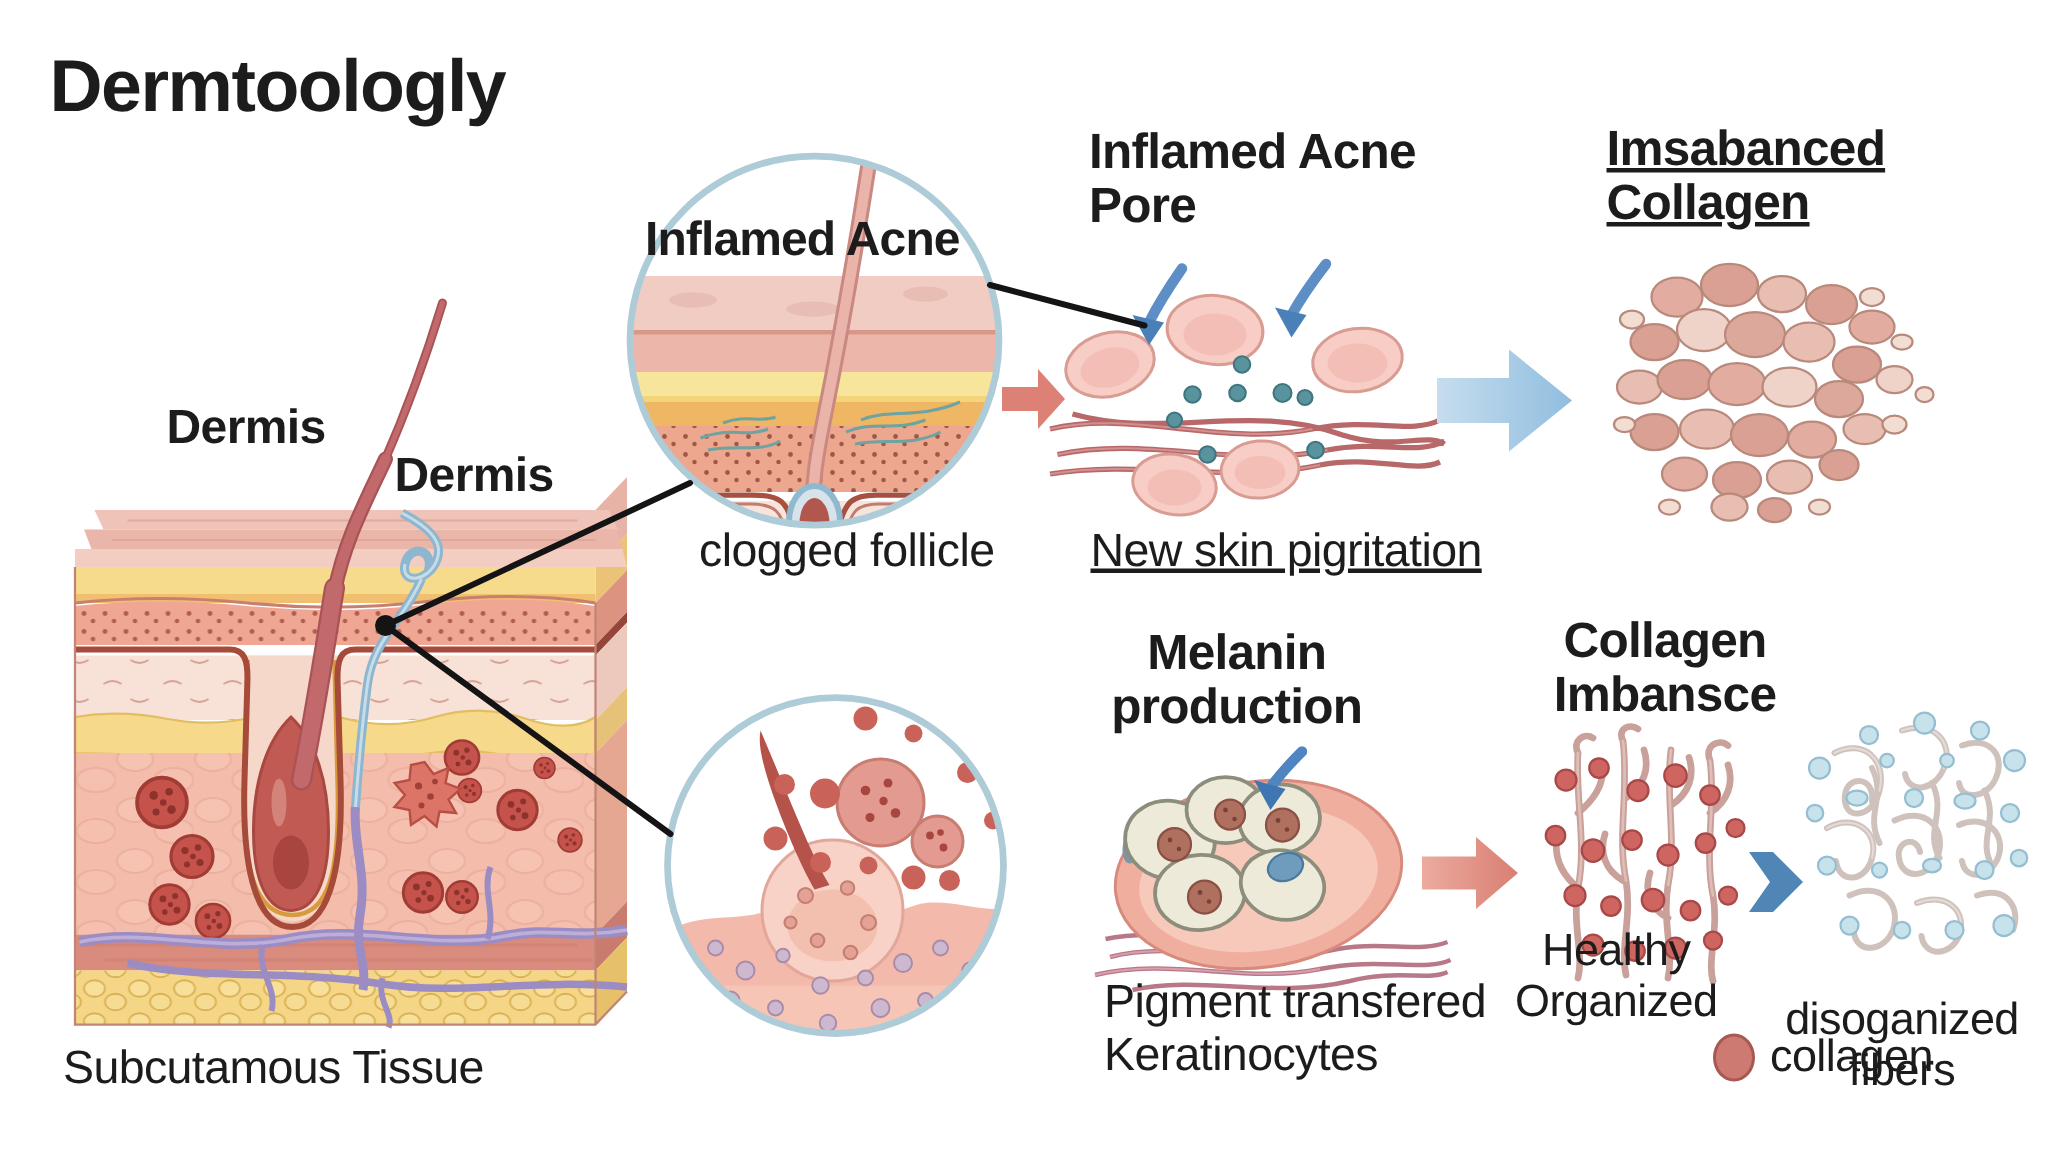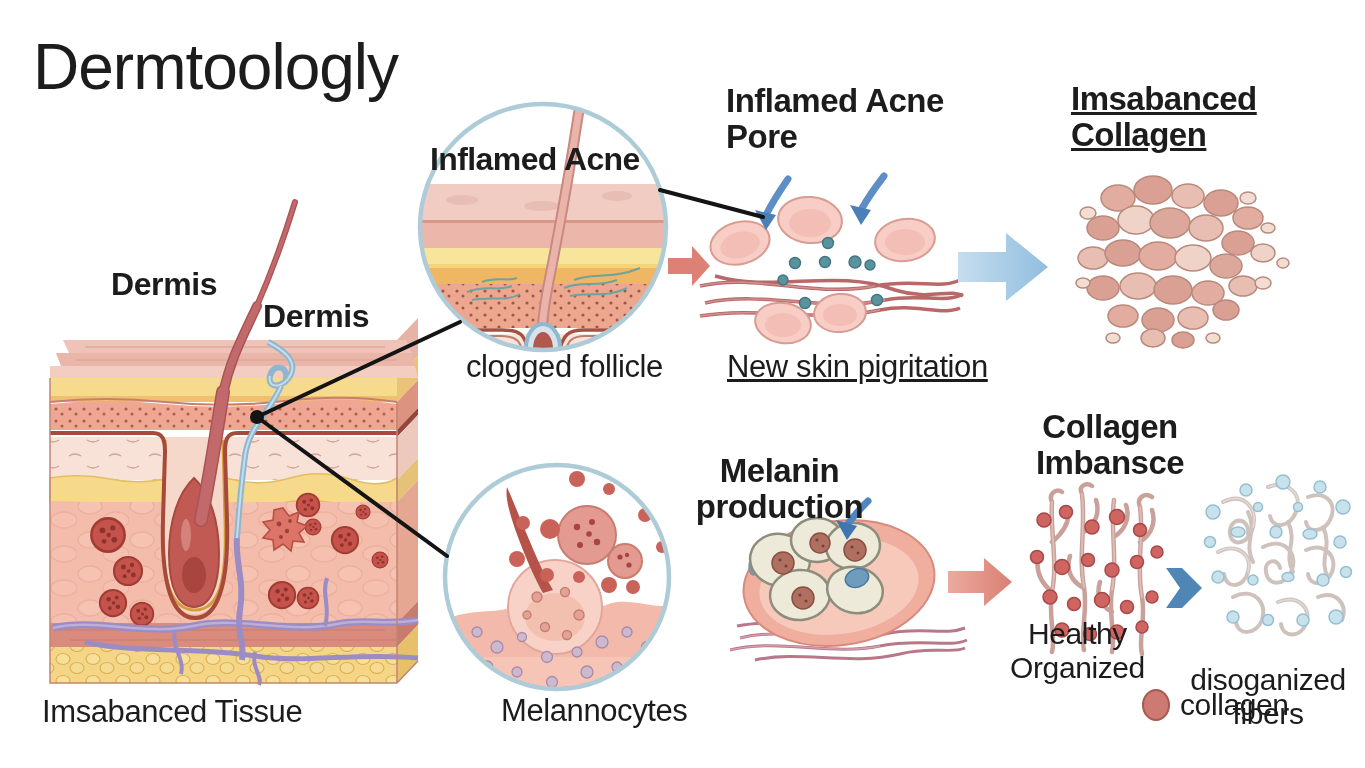--- a/index.html
+++ b/index.html
@@ -1,19 +1,19 @@
 <!DOCTYPE html>
 <html><head>
 <meta charset="utf-8">
 <style>
   html,body{margin:0;padding:0;background:#fff;}
   .canvas{position:relative;width:1365px;height:768px;background:#ffffff;overflow:hidden;
           font-family:"Liberation Sans",sans-serif;color:#1c1c1c;}
   .lbl{position:absolute;white-space:pre-line;color:#1c1c1c;z-index:10;}
-  .title{font-size:64px;font-weight:400;letter-spacing:-1px;}
+  .title{font-size:49px;font-weight:700;letter-spacing:-1px;}
   .h33{font-size:33px;font-weight:700;line-height:1.09;letter-spacing:-0.5px;}
   .c31{font-size:31px;font-weight:400;line-height:1.13;letter-spacing:-0.4px;}
   .d32{font-size:32px;font-weight:700;letter-spacing:-0.4px;}
   .ctr{text-align:center;}
   svg.illus{position:absolute;z-index:2;}
   svg.lines{position:absolute;left:0;top:0;z-index:6;pointer-events:none;}
   .legend{position:absolute;display:flex;align-items:center;gap:10px;z-index:10;}
   .legend-dot{width:24px;height:28px;border-radius:50%;background:#cc7a72;border:2px solid #a85850;}
 </style>
 </head>
@@ -470,35 +470,36 @@
     <line x1="460" y1="322" x2="257" y2="417" stroke="#141414" stroke-width="4" stroke-linecap="round"></line>
     <line x1="257" y1="417" x2="447" y2="556" stroke="#141414" stroke-width="4" stroke-linecap="round"></line>
     <line x1="660" y1="190" x2="763" y2="217" stroke="#141414" stroke-width="4" stroke-linecap="round"></line>
     <circle cx="257" cy="417" r="7" fill="#141414"></circle>
   </svg>
 
   <div class="lbl title" style="left:33px;top:30px;">Dermtoologly</div>
 
   <div class="lbl d32" style="left:111px;top:266px;">Dermis</div>
   <div class="lbl d32" style="left:263px;top:298px;">Dermis</div>
-  <div class="lbl c31" style="left:42px;top:694px;">Imsabanced Tissue</div>
+  <div class="lbl c31" style="left:42px;top:694px;">Subcutamous Tissue</div>
 
   <div class="lbl d32" style="left:430px;top:141px;letter-spacing:-0.6px;">Inflamed Acne</div>
   <div class="lbl c31" style="left:466px;top:349px;">clogged follicle</div>
-  <div class="lbl c31" style="left:501px;top:693px;">Melannocytes</div>
 
   <div class="lbl h33" style="left:726px;top:83px;">Inflamed Acne
 Pore</div>
   <div class="lbl c31" style="left:727px;top:349px;text-decoration:underline;">New skin pigritation</div>
 
   <div class="lbl h33" style="left:1071px;top:81px;text-decoration:underline;">Imsabanced
 Collagen</div>
 
-  <div class="lbl h33 ctr" style="left:687px;top:417px;width:185px;margin-top:36px;">Melanin
+  <div class="lbl h33 ctr" style="left:732px;top:417px;width:185px;">Melanin
 production</div>
+  <div class="lbl c31" style="left:736px;top:650px;">Pigment transfered
+Keratinocytes</div>
 
   <div class="lbl h33 ctr" style="left:1020px;top:409px;width:180px;">Collagen
 Imbansce</div>
   <div class="lbl c31 ctr" style="left:1000px;top:617px;width:155px;font-size:30px;">Healthy
 Organized</div>
   <div class="lbl c31 ctr" style="left:1188px;top:631px;width:160px;font-size:30px;margin-top:32px;">disoganized
 fibers</div>
 
   <div class="legend" style="left:1142px;top:688px;">
     <span class="legend-dot"></span>

